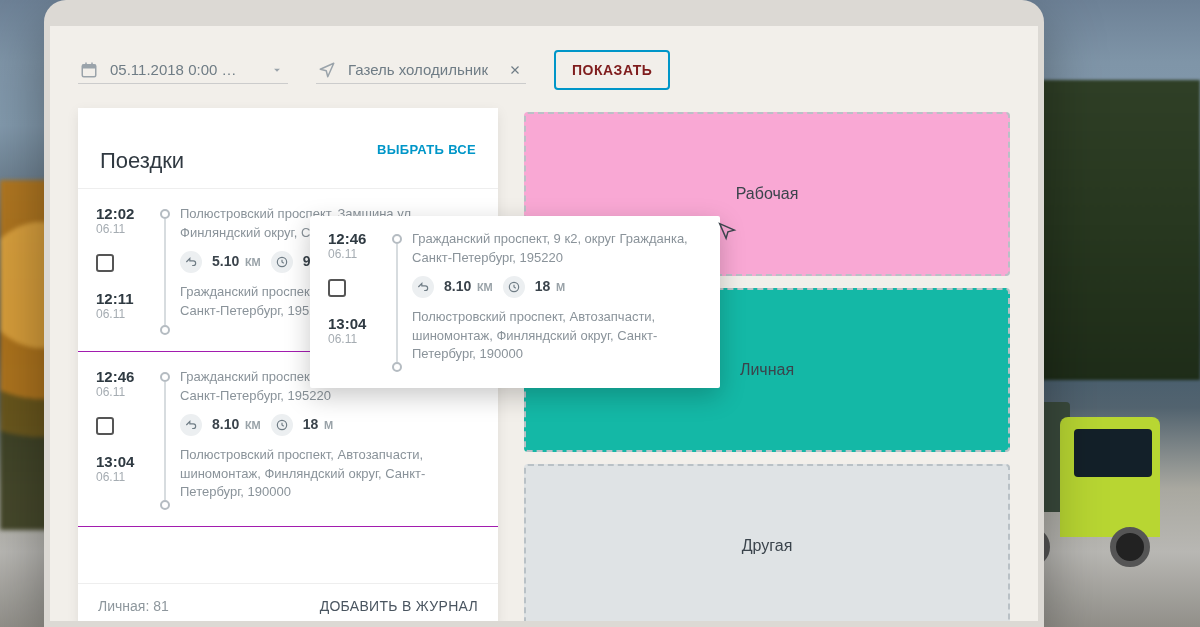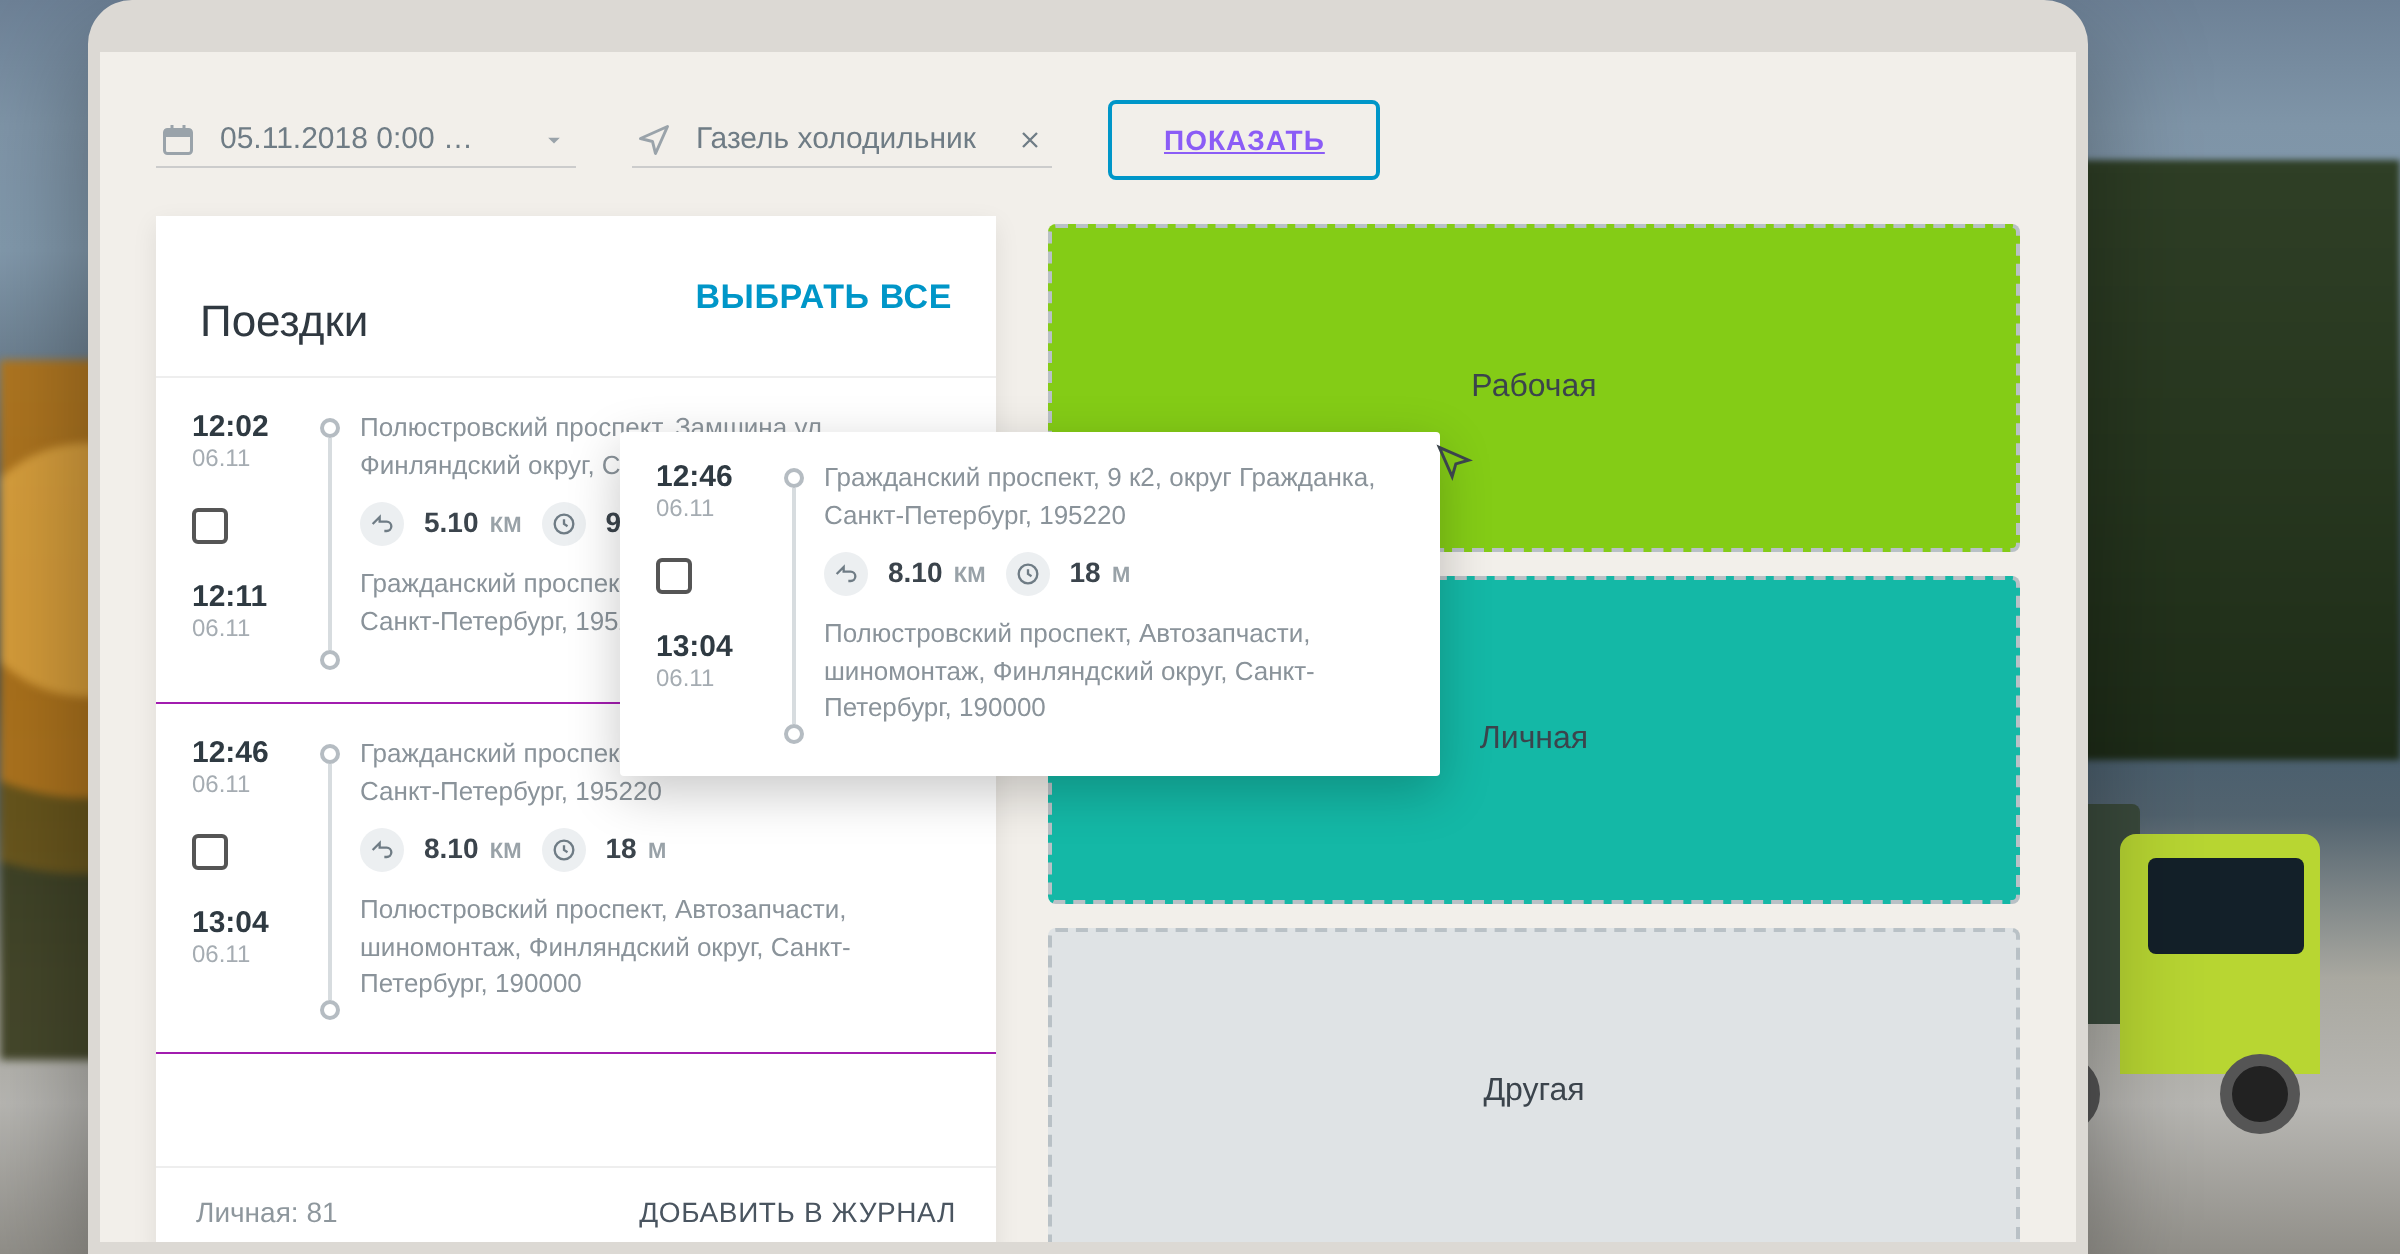--- a/index.html
+++ b/index.html
@@ -43,31 +43,31 @@
   .camera { position:absolute; left:540px; top:10px; width:10px; height:10px; border-radius:50%; background:#333; border:2px solid #888; }
 
   .app { position:absolute; inset:0; padding:18px 28px; }
 
   
   .filters { display:flex; align-items:center; gap:28px; padding:6px 0 18px; }
   .field { display:flex; align-items:center; gap:12px; border-bottom:1px solid #ccc; padding:4px 2px; color:#6f7c85; min-width:210px; }
   .field .val { color:#6f7c85; font-size:15px; }
   .icon { width:18px; height:18px; display:inline-flex; align-items:center; justify-content:center; color:#9aa3aa; }
   .btn-primary {
-    border:2px solid #0096c8; color:#8b5cf6; background:transparent;
-    padding:10px 26px; font-size:14px; letter-spacing:.5px; border-radius:4px; font-weight:600;text-decoration:underline;
+    border:2px solid #0096c8; color:#7f1d1d; background:transparent;
+    padding:10px 16px; font-size:14px; letter-spacing:.5px; border-radius:4px; font-weight:600;
   }
 
   .content { display:flex; gap:26px; height:520px; }
 
   
   .trips-panel { width:420px; background:#fff; box-shadow:0 4px 12px rgba(0,0,0,.08); display:flex; flex-direction:column; }
   .trips-header { display:flex; justify-content:space-between; align-items:center; padding:16px 22px 14px; }
   .trips-title { font-size:22px; color:#303941; font-weight:400;margin-top:24px; }
-  .link { color:#0096c8; font-size:17px; font-weight:600; letter-spacing:.3px; }
+  .link { color:#0096c8; font-size:13px; font-weight:600; letter-spacing:.3px; }
   .trips-scroll { flex:1; overflow-y:auto; border-top:1px solid #eee; position:relative; }
   .trips-scroll::-webkit-scrollbar{width:6px;} .trips-scroll::-webkit-scrollbar-thumb{background:#c6ccd0;border-radius:3px;}
 
   .trip { display:flex; padding:16px 14px 16px 18px; border-bottom:1px solid #a21caf; gap:6px; }
   .col-time { width:54px; display:flex; flex-direction:column; align-items:flex-start; }
   .t-time { font-size:15px; font-weight:700; color:#2f3a42; }
   .t-date { font-size:12px; color:#a5acb2; margin-bottom:14px; }
   .checkbox { width:18px; height:18px; border:2px solid #555; border-radius:3px; margin:4px 0; }
   .col-track { width:18px; display:flex; flex-direction:column; align-items:center; padding-top:4px; }
   .dot { width:10px; height:10px; border:2px solid #b5bcc2; border-radius:50%; background:#fff; }
@@ -83,21 +83,21 @@
   .muted { color:#8e979d; font-size:14px; }
   .footer-action { color:#4a5560; font-size:14px; letter-spacing:.3px; }
 
   
   .cats { flex:1; display:flex; flex-direction:column; gap:12px; padding-top:4px; }
   .cat-card {
     flex:1; border:2px dashed #b9c1c6; border-radius:4px;
     display:flex; align-items:center; justify-content:center;
     font-size:16px; color:#3b444c;
   }
-  .cat-work { background:#84cc16; }
+  .cat-work { background:#f9a8d4; }
   .cat-personal { background:#14b8a6; }
   .cat-other { background:#dfe3e5; }
 
   
   .tooltip-card {
     position:absolute; left:310px; top:216px; width:410px; padding:14px 18px 16px;
     background:#fff; box-shadow:0 8px 26px rgba(0,0,0,.22); border-radius:2px;
     display:flex; gap:6px; z-index:9;
   }
   .cursor-drag { position:absolute; left:716px; top:220px; z-index:10; color:#444; }

